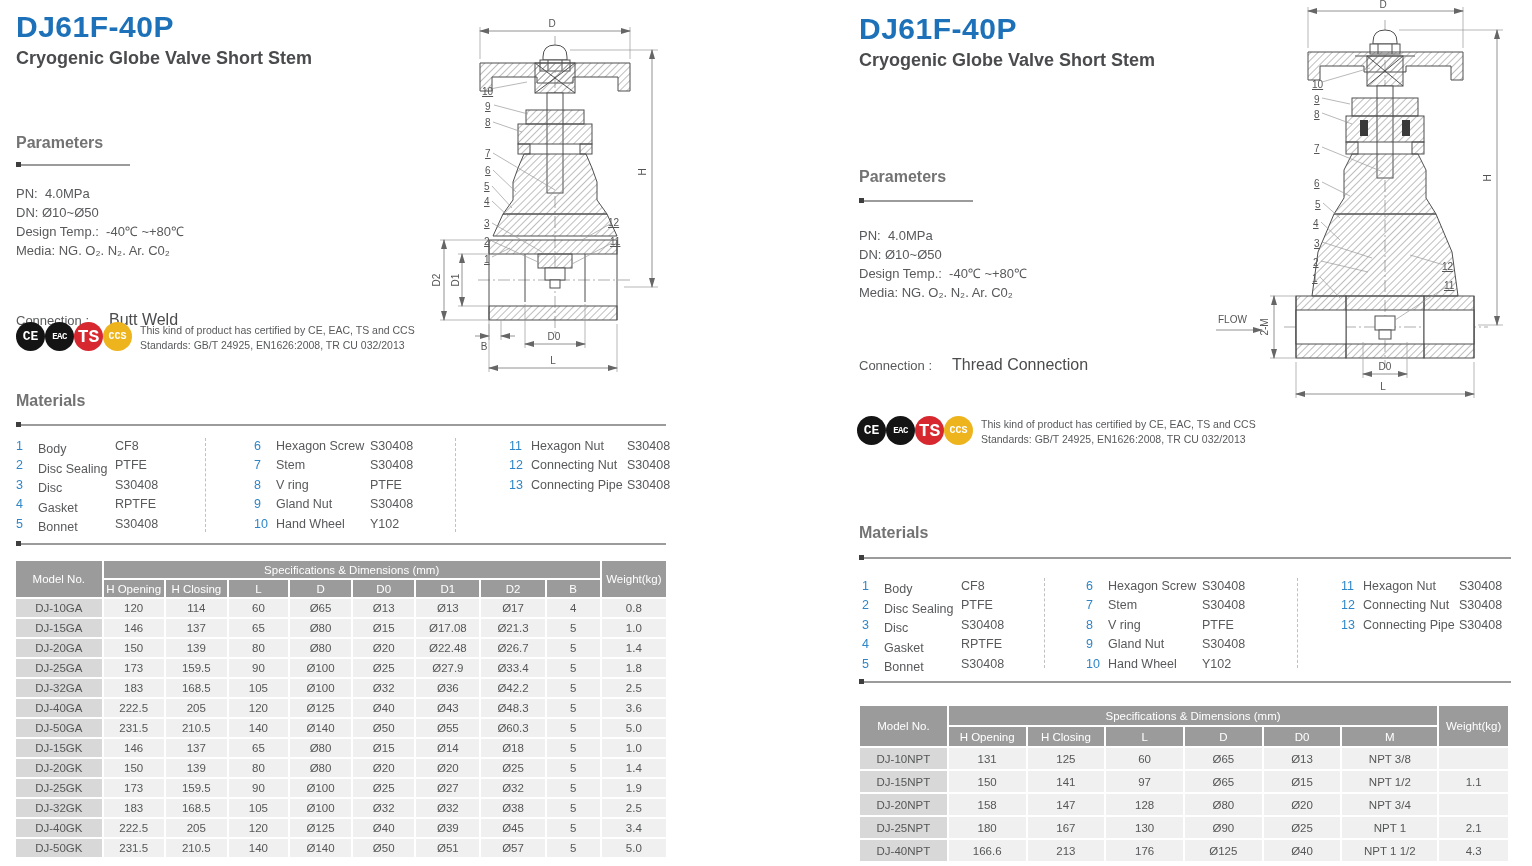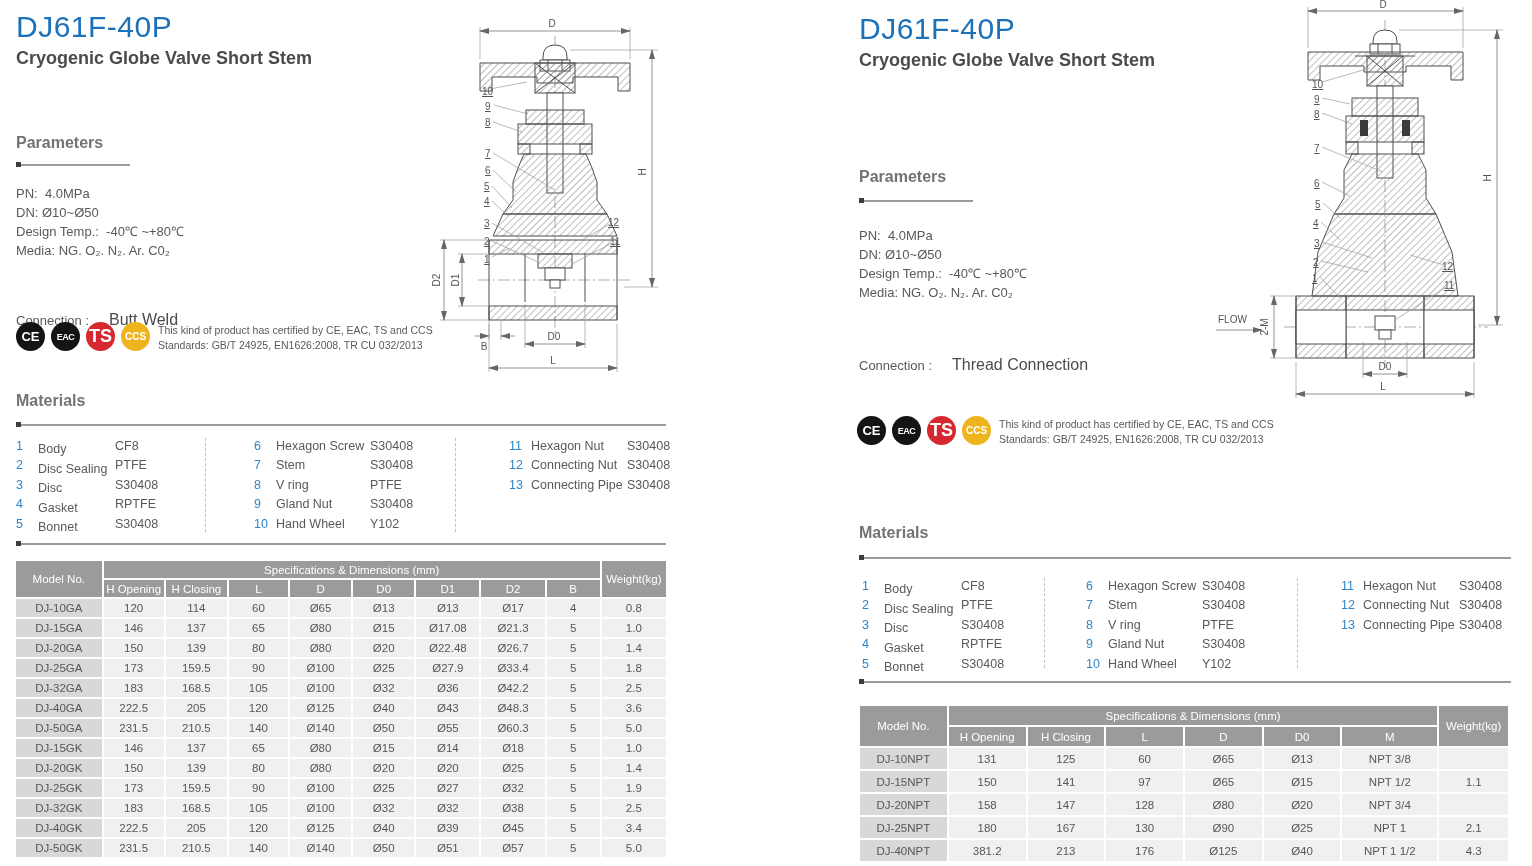--- a/index.html
+++ b/index.html
@@ -1,30 +1,30 @@
 <!DOCTYPE html>
 <html><head>
 <meta charset="utf-8">
 <style>
   html,body{margin:0;padding:0;}
   body{
     width:1532px;height:866px;position:relative;overflow:hidden;background:#ffffff;
     font-family:"Liberation Sans", sans-serif;color:#58595b;
   }
   .abs{position:absolute;}
-  .title{color:#1c71b8;font-size:30px;font-weight:normal;letter-spacing:.5px;}
+  .title{color:#1c71b8;font-size:30px;font-weight:bold;letter-spacing:.5px;}
   .subtitle{color:#4a4b4d;font-size:18px;font-weight:bold;}
   .sect-head{color:#737373;font-size:16px;font-weight:bold;}
   .rule{height:2px;background:#9b9b9b;}
   .rule::before{content:"";position:absolute;left:0;top:-2px;width:5px;height:5px;background:#3e3e3e;}
   .params div{font-size:13px;line-height:19px;white-space:pre;}
   .conn{font-size:13px;margin-top:36px;}
   .conn .val{font-size:16px;color:#4a4b4d;margin-left:20px;}
   .cert{display:flex;align-items:flex-start;gap:8px;}
-  .badges{display:flex;gap:6px;}
+  .badges{display:flex;gap:0;font-family:Liberation Mono, monospace;}
   .badge{width:29px;height:29px;border-radius:50%;color:#fff;display:flex;align-items:center;justify-content:center;font-weight:bold;}
   .badge.b0{background:#141414;font-size:13px;}
   .badge.b1{background:#141414;font-size:9px;letter-spacing:-0.5px;}
   .badge.b2{background:#d7282f;font-size:18px;}
   .badge.b3{background:#eeb41e;font-size:10px;}
   .cert-text{font-size:10.5px;line-height:15px;padding-top:1px;}
   .m-col{position:absolute;}
   .m-row{display:flex;height:19.5px;align-items:center;font-size:12.5px;}
   .m-num{color:#2e86c8;width:22px;flex:none;}
   .m-name{flex:none;}
@@ -647,21 +647,21 @@
           <td>180</td>
           <td>167</td>
           <td>130</td>
           <td>Ø90</td>
           <td>Ø25</td>
           <td>NPT 1</td>
           <td>2.1</td>
         </tr>
         <tr>
           <td class="model">DJ-40NPT</td>
-          <td>381.2</td>
+          <td>166.6</td>
           <td>213</td>
           <td>176</td>
           <td>Ø125</td>
           <td>Ø40</td>
           <td>NPT 1 1/2</td>
           <td>4.3</td>
         </tr>
       </tbody>
     </table>
   </div>

